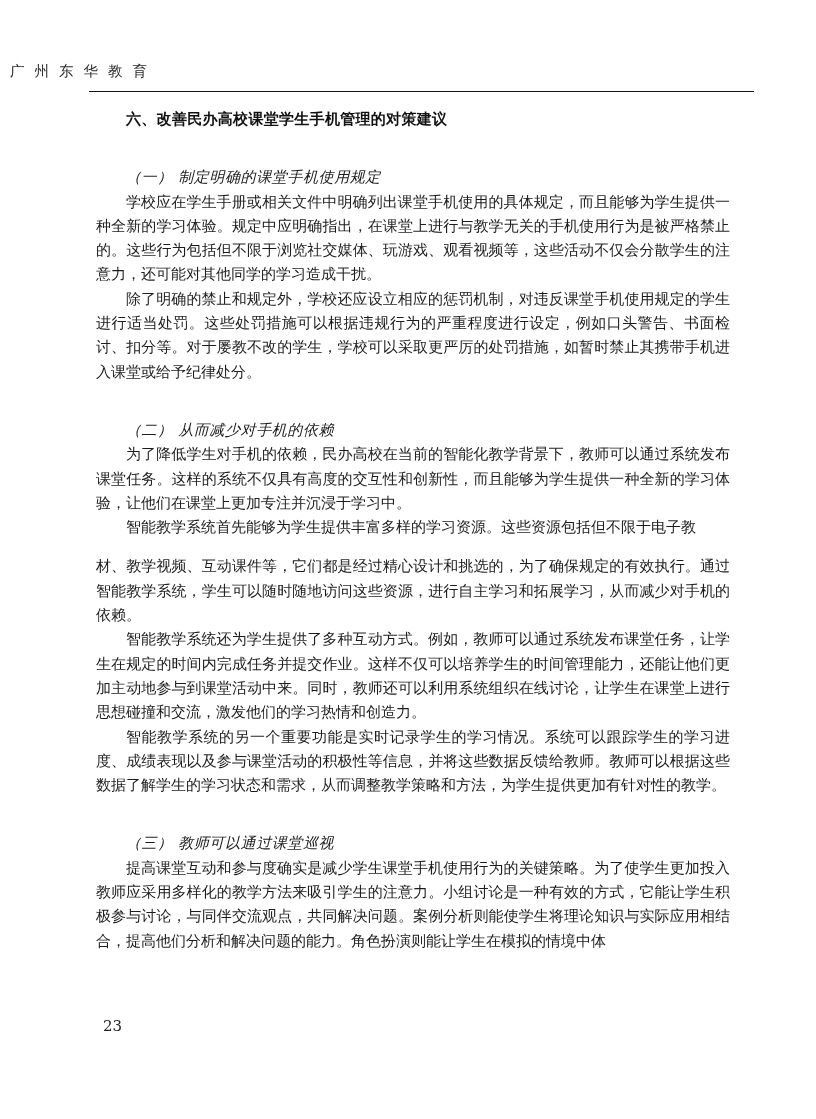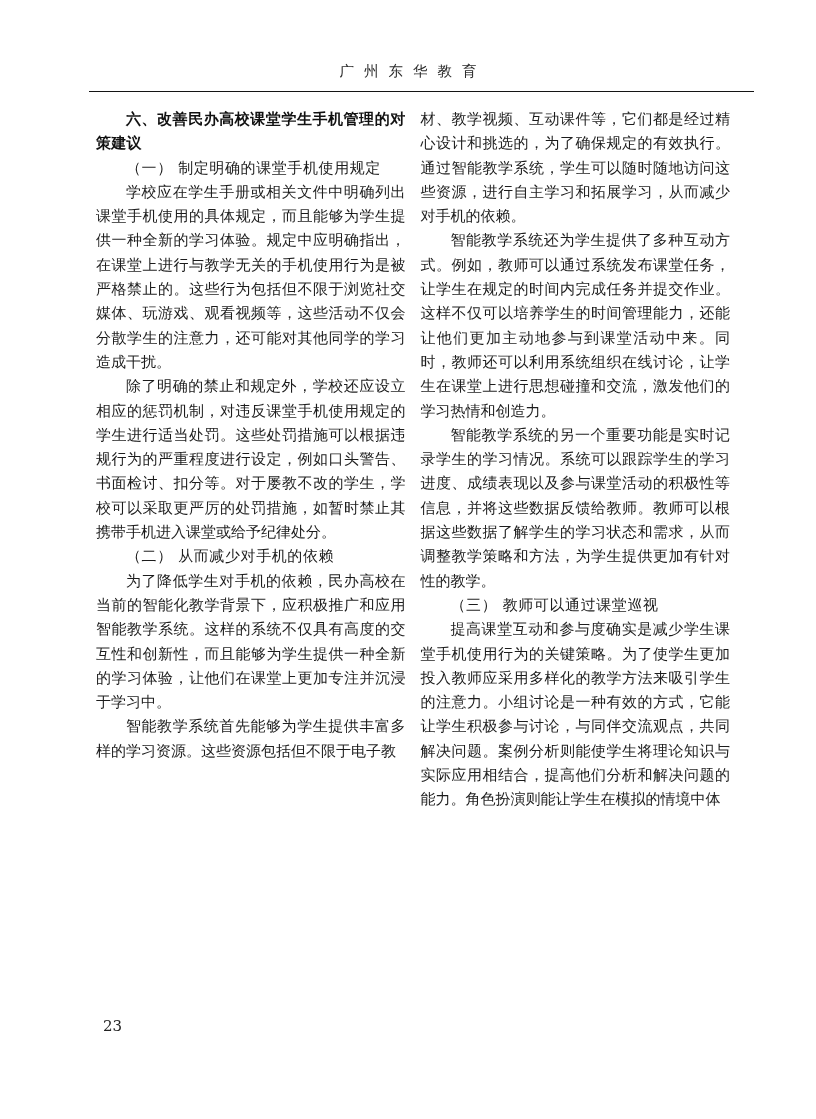--- a/index.html
+++ b/index.html
@@ -10,41 +10,42 @@
     background: #ffffff;
     font-family: "DejaVu Serif", "Liberation Serif", serif;
     color: #1c1c1c;
     overflow: hidden;
   }
   .header-title {
     position: absolute;
     top: 62px;
     left: 0;
     width: 100%;
-    text-align: center;
+    text-align: left;
     font-size: 14.5px;
     letter-spacing: 10px;
     text-indent: 10px; 
     color: #2a2a2a;
   }
   .header-rule {
     position: absolute;
     top: 91px;
     left: 89px;
     right: 62px;
     height: 0;
     border-top: 1.6px solid #141414;
   }
   .content {
     position: absolute;
     top: 107px;
     left: 96px;
     width: 634px;
     display: flex;
     gap: 15px;
+    flex-direction: column;
   }
   .col {
     flex: 1 1 0;
     min-width: 0;
   }
   .para {
     margin: 0;
     font-size: 15px;
     line-height: 24.3px;
     text-align: justify;
@@ -52,21 +53,23 @@
     word-break: break-all;
   }
   .para.indent { text-indent: 2em; }
   .para.heading1 {
     font-family: "DejaVu Sans", "Liberation Sans", sans-serif;
     font-weight: bold;
     letter-spacing: 0.3px;
     color: #111;
   }
   .para.heading2 {
+    font-style: italic;
     letter-spacing: 0.6px;
+    margin-top: 34px;
   }
   .page-num {
     position: absolute;
     left: 103px;
     top: 1017px;
     font-size: 15px;
     color: #222;
   }
 </style>
 </head>
@@ -76,21 +79,21 @@
   <div class="header-title">广州东华教育</div>
   <div class="header-rule"></div>
 
   <div class="content">
     <div class="col">
         <p class="para heading1 indent">六、改善民办高校课堂学生手机管理的对策建议</p>
         <p class="para heading2 indent">（一） 制定明确的课堂手机使用规定</p>
         <p class="para body indent">学校应在学生手册或相关文件中明确列出课堂手机使用的具体规定，而且能够为学生提供一种全新的学习体验。规定中应明确指出，在课堂上进行与教学无关的手机使用行为是被严格禁止的。这些行为包括但不限于浏览社交媒体、玩游戏、观看视频等，这些活动不仅会分散学生的注意力，还可能对其他同学的学习造成干扰。</p>
         <p class="para body indent">除了明确的禁止和规定外，学校还应设立相应的惩罚机制，对违反课堂手机使用规定的学生进行适当处罚。这些处罚措施可以根据违规行为的严重程度进行设定，例如口头警告、书面检讨、扣分等。对于屡教不改的学生，学校可以采取更严厉的处罚措施，如暂时禁止其携带手机进入课堂或给予纪律处分。</p>
         <p class="para heading2 indent">（二） 从而减少对手机的依赖</p>
-        <p class="para body indent">为了降低学生对手机的依赖，民办高校在当前的智能化教学背景下，应积极推广和应用智能教学系统。这样的系统不仅具有高度的交互性和创新性，而且能够为学生提供一种全新的学习体验，让他们在课堂上更加专注并沉浸于学习中。</p>
+        <p class="para body indent">为了降低学生对手机的依赖，民办高校在当前的智能化教学背景下，教师可以通过系统发布课堂任务。这样的系统不仅具有高度的交互性和创新性，而且能够为学生提供一种全新的学习体验，让他们在课堂上更加专注并沉浸于学习中。</p>
         <p class="para body indent">智能教学系统首先能够为学生提供丰富多样的学习资源。这些资源包括但不限于电子教</p>
       </div>
     <div class="col">
         <p class="para body">材、教学视频、互动课件等，它们都是经过精心设计和挑选的，为了确保规定的有效执行。通过智能教学系统，学生可以随时随地访问这些资源，进行自主学习和拓展学习，从而减少对手机的依赖。</p>
         <p class="para body indent">智能教学系统还为学生提供了多种互动方式。例如，教师可以通过系统发布课堂任务，让学生在规定的时间内完成任务并提交作业。这样不仅可以培养学生的时间管理能力，还能让他们更加主动地参与到课堂活动中来。同时，教师还可以利用系统组织在线讨论，让学生在课堂上进行思想碰撞和交流，激发他们的学习热情和创造力。</p>
         <p class="para body indent">智能教学系统的另一个重要功能是实时记录学生的学习情况。系统可以跟踪学生的学习进度、成绩表现以及参与课堂活动的积极性等信息，并将这些数据反馈给教师。教师可以根据这些数据了解学生的学习状态和需求，从而调整教学策略和方法，为学生提供更加有针对性的教学。</p>
         <p class="para heading2 indent">（三） 教师可以通过课堂巡视</p>
         <p class="para body indent">提高课堂互动和参与度确实是减少学生课堂手机使用行为的关键策略。为了使学生更加投入教师应采用多样化的教学方法来吸引学生的注意力。小组讨论是一种有效的方式，它能让学生积极参与讨论，与同伴交流观点，共同解决问题。案例分析则能使学生将理论知识与实际应用相结合，提高他们分析和解决问题的能力。角色扮演则能让学生在模拟的情境中体</p>
       </div>
   </div>

